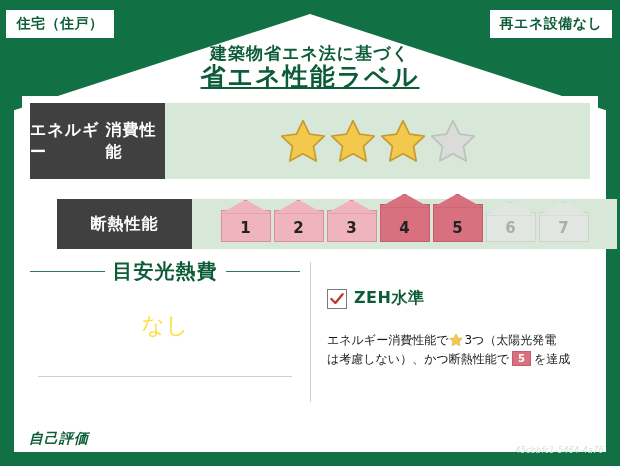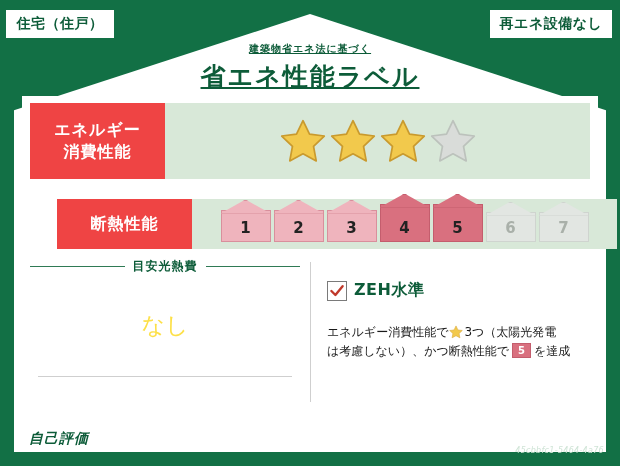--- a/index.html
+++ b/index.html
@@ -29,31 +29,31 @@
   .corner-badge{
     position:absolute;background:#ffffff;color:#0d5c39;
     font-weight:bold;display:flex;align-items:center;justify-content:center;
     letter-spacing:0.5px;
   }
   #badge-left{left:6px;top:10px;width:108px;height:28px;font-size:14px;}
   #badge-right{right:8px;top:10px;width:122px;height:28px;font-size:14px;}
   
   #title-sub{
     position:absolute;left:0;right:0;top:42px;text-align:center;
-    font-size:10px;font-weight:bold;color:#0d5c39;letter-spacing:1px;text-decoration:underline;
+    font-size:17px;font-weight:bold;color:#0d5c39;letter-spacing:1px;
   }
   #title-main{
     position:absolute;left:0;right:0;top:60px;text-align:center;
     font-size:25px;font-weight:bold;color:#0d5c39;letter-spacing:2px;text-decoration:underline;
   }
   
   .row{position:absolute;display:flex;align-items:stretch;}
   .row-label{
-    background:#ef4444;color:#ffffff;font-weight:bold;
-    display:flex;flex-direction:column;align-items:center;justify-content:center;
+    background:#404040;color:#ffffff;font-weight:bold;
+    display:flex;align-items:center;justify-content:center;
     font-size:16px;line-height:1.35;letter-spacing:1px;
   }
   .row-value{
     background:#d8e8d8;display:flex;align-items:center;justify-content:center;
     flex:1;
   }
   #row-energy{left:30px;top:103px;width:560px;height:76px;}
   #row-energy .row-label{width:135px;}
   #row-insul{left:30px;top:199px;width:560px;height:50px;margin-left:27px;}
   #row-insul .row-label{width:135px;}
@@ -81,31 +81,31 @@
   .grade.g-low::before{background:#efb4bd;}
   .grade.g-high::before{background:#d9707f;}
   .grade.g-off::before{background:#e2e6e2;}
   
   #lower{position:absolute;left:30px;top:258px;width:560px;height:148px;display:flex;}
   #cost-col{width:280px;position:relative;}
   #divider{width:1px;background:#cfcfcf;margin:4px 10px 4px 0;}
   #zeh-col{flex:1;position:relative;padding-left:6px;}
   .rule-title{
     display:flex;align-items:center;gap:8px;
-    color:#0d5c39;font-weight:bold;font-size:12px;letter-spacing:1px;
+    color:#0d5c39;font-weight:bold;font-size:20px;letter-spacing:1px;
     padding-right:10px;
   }
   .rule-line{flex:1;height:1px;background:#2f7a55;}
   #cost-value{
     position:absolute;left:0;right:10px;top:52px;text-align:center;
     font-size:23px;color:#fde047;font-weight:normal;
   }
   #cost-underline{position:absolute;left:8px;right:18px;top:118px;height:1px;background:#cfcfcf;}
   
-  #zeh-head{display:flex;align-items:center;gap:7px;margin-top:22px;}
+  #zeh-head{display:flex;align-items:center;gap:7px;margin-top:30px;}
   #zeh-check{
     width:18px;height:18px;border:1px solid #7a7a7a;background:#fff;
     display:flex;align-items:center;justify-content:center;
   }
   #zeh-title{font-size:16px;font-weight:bold;color:#0d5c39;letter-spacing:0.5px;}
   .zeh-line{
     font-size:12px;color:#1a1a1a;line-height:1.55;
     display:flex;align-items:center;flex-wrap:nowrap;white-space:nowrap;
   }
   #zeh-lines{margin-top:22px;}

